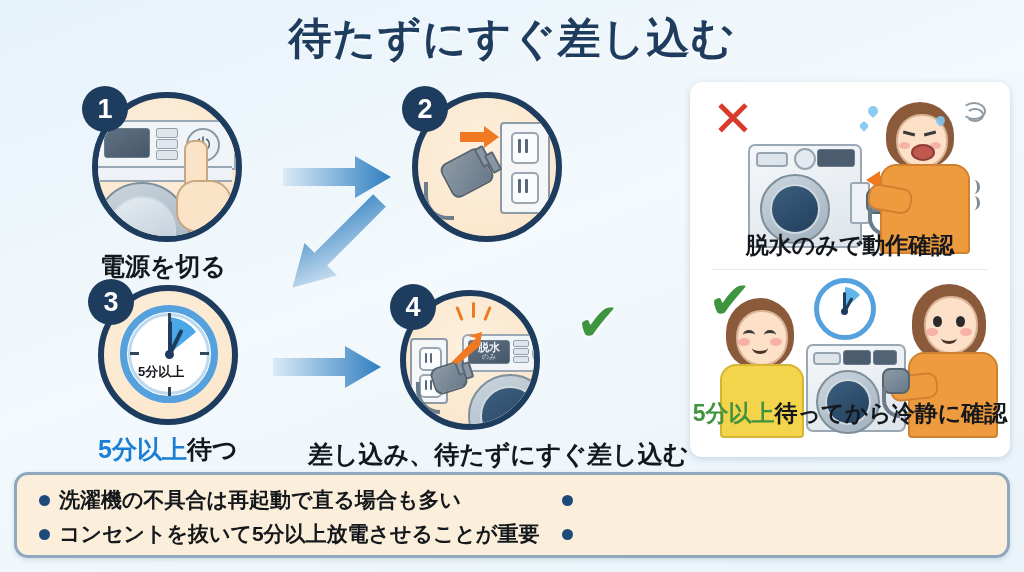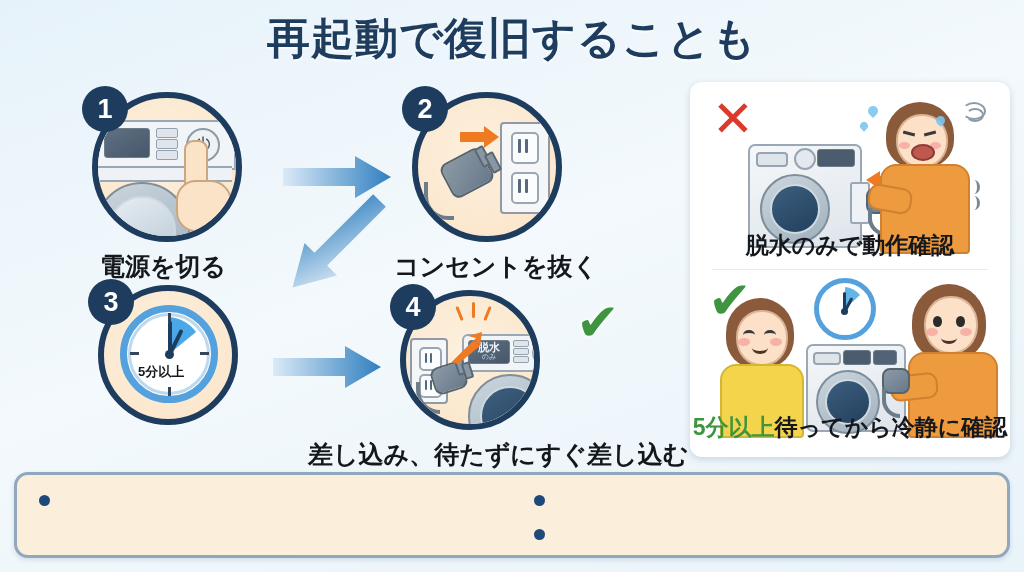--- a/index.html
+++ b/index.html
@@ -353,21 +353,21 @@
     background: #1d4a78;
     margin-right: 9px;
     flex: none;
   }
 </style>
 </head>
 <body>
 
 <div id="root">
 
-  <div id="title">再起動で復旧することも</div>
+  <div id="title">待たずにすぐ差し込む</div>
 
   <div class="step" style="left:92px; top:92px;">
     <div class="circle">
 
       <div class="wm-panel" style="left:-6px; top:22px; width:140px; height:46px; border-radius:8px 8px 0 0;"></div>
       <div class="wm-screen" style="left:6px; top:30px; width:44px; height:28px;"></div>
       <div class="wm-key" style="left:58px; top:30px; width:20px; height:8px;"></div>
       <div class="wm-key" style="left:58px; top:41px; width:20px; height:8px;"></div>
       <div class="wm-key" style="left:58px; top:52px; width:20px; height:8px;"></div>
       <div class="power-btn" style="left:88px; top:30px;">
@@ -417,21 +417,20 @@
       </svg>
 
       <div class="plug-body" style="left:26px; top:56px; width:42px; height:34px; transform:rotate(-28deg);"></div>
       <div class="prong" style="left:60px; top:48px; width:6px; height:17px; transform:rotate(-28deg);"></div>
       <div class="prong" style="left:70px; top:54px; width:6px; height:17px; transform:rotate(-28deg);"></div>
       <div class="cord" style="left:6px; top:84px; width:26px; height:34px;"></div>
     </div>
     <div class="badge">
       <span>2</span>
     </div>
-    <div class="step-label" style="left:-18px; top:158px;">コンセントを抜く</div>
   </div>
 
   <div class="arrow-wrap" style="left:265px; top:185px;">
     <svg width="130" height="130" viewBox="0 0 130 130">
       <defs>
         <linearGradient id="ag2" x1="1" y1="0" x2="0" y2="1">
           <stop offset="0%" stop-color="#e2eef8"></stop>
           <stop offset="100%" stop-color="#2f7fc0"></stop>
         </linearGradient>
       </defs>
@@ -456,20 +455,21 @@
       <div class="tick" style="left:96px; top:61px; width:9px; height:3px;"></div>
 
       <div class="hand" style="left:64px; top:30px; width:4px; height:33px;"></div>
       <div class="hand" style="left:64px; top:36px; width:4px; height:27px; transform:rotate(26deg);"></div>
       <div style="position:absolute; left:61px; top:59px; width:9px; height:9px; border-radius:50%; background:#1d3c5e;"></div>
       <div class="clock-text" style="left:34px; top:72px;">5分以上</div>
     </div>
     <div class="badge">
       <span>3</span>
     </div>
+    <div class="step-label" style="left:0px; top:148px;"><span class="hl-blue">5分以上</span><span>待つ</span></div>
   </div>
 
   <div class="arrow-wrap" style="left:273px; top:345px;">
     <svg width="110" height="44" viewBox="0 0 110 44">
       <defs>
         <linearGradient id="ag3" x1="0" y1="0" x2="1" y2="0">
           <stop offset="0%" stop-color="#dbeaf7"></stop>
           <stop offset="100%" stop-color="#2f7fc0"></stop>
         </linearGradient>
       </defs>
@@ -599,28 +599,33 @@
       <div class="eye" style="left:243px; top:46px; width:9px; height:11px;"></div>
       <div class="eye" style="left:266px; top:46px; width:9px; height:11px;"></div>
       <div class="cheek" style="left:236px; top:58px; width:12px; height:8px;"></div>
       <div class="cheek" style="left:270px; top:58px; width:12px; height:8px;"></div>
       <div class="smile" style="left:251px; top:62px; width:16px;"></div>
       <div class="body-shirt" style="left:218px; top:82px; width:86px; height:82px;"></div>
       <div style="position:absolute; left:200px; top:104px; width:44px; height:22px; background:#ee9a3e; border:2px solid #cf8130; border-radius:10px; transform:rotate(-6deg);"></div>
       <div class="plug-body" style="left:192px; top:98px; width:24px; height:22px;"></div>
       <div class="cord" style="left:192px; top:118px; width:14px; height:26px;"></div>
 
-      <div class="compare-caption" style="top:142px;"><span class="hl-green">5分以上</span><span>待ってから冷静に確認</span></div>
+      <div class="compare-caption" style="top:128px;"><span class="hl-green">5分以上</span><span>待ってから冷静に確認</span></div>
     </div>
   </div>
 
   <div id="notes-box">
     <div class="notes-col">
       <div class="note-item">
         <span class="note-dot"></span>
+        <span>洗濯機の不具合は再起動で直る場合も多い</span>
+      </div>
+      <div class="note-item">
+        <span class="note-dot"></span>
+        <span>コンセントを抜いて5分以上放電させることが重要</span>
       </div>
     </div>
     <div class="notes-col">
       <div class="note-item">
         <span class="note-dot"></span>
       </div>
       <div class="note-item">
         <span class="note-dot"></span>
       </div>
     </div>

